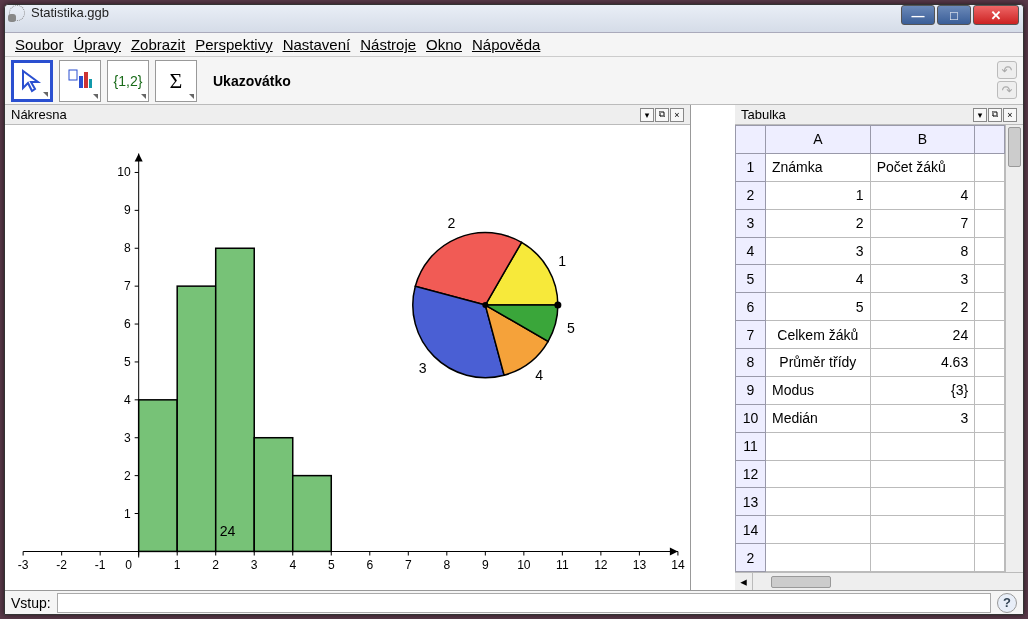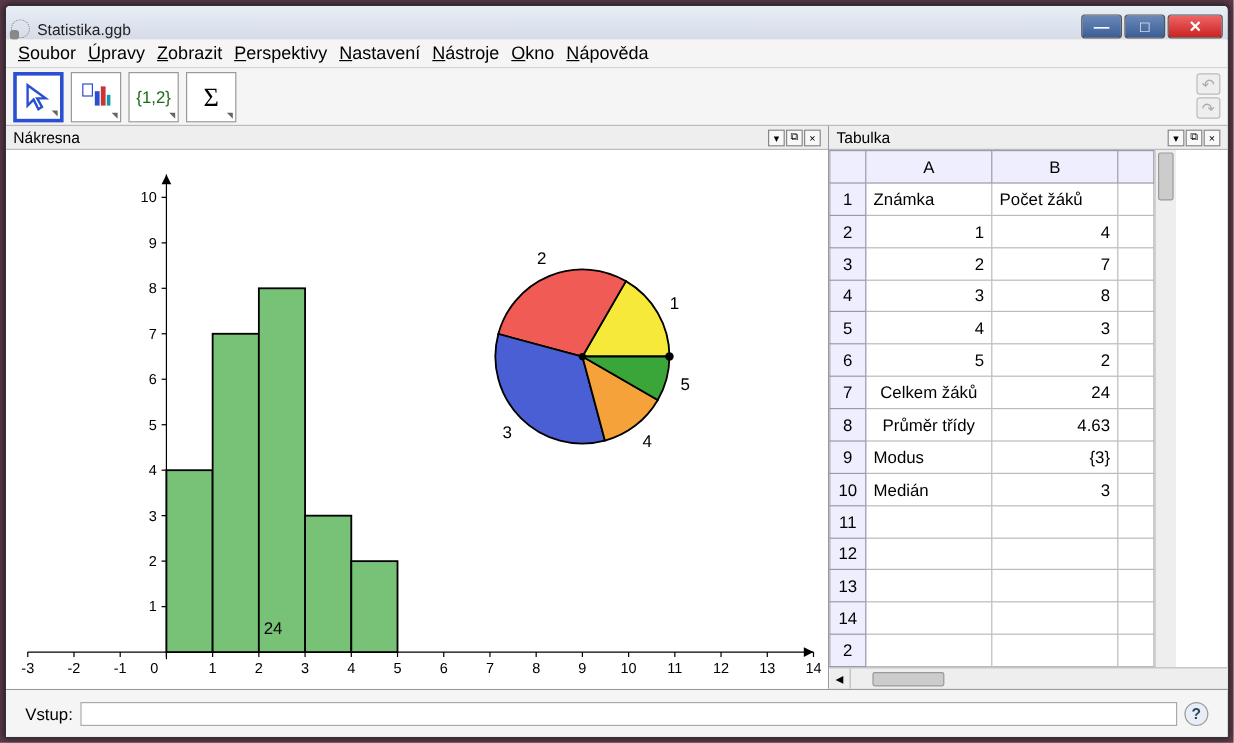--- a/index.html
+++ b/index.html
@@ -19,74 +19,74 @@
     border-radius: 4px 4px 0 0;
     display: flex;
     flex-direction: column;
     box-shadow: 0 0 6px rgba(0,0,0,.6);
   }
   .titlebar {
     height: 28px;
     background: linear-gradient(#e9eef6, #d5dce8);
     border-bottom: 1px solid #aab;
     display: flex;
-    align-items: flex-end;
+    align-items: flex-start;
     padding: 0 4px;
     border-radius: 4px 4px 0 0;
   }
   .titlebar .icon { width:16px;height:16px;margin-right:6px;border:1px dotted #888;border-radius:8px;position:relative;}
   .titlebar .icon::before,.titlebar .icon::after{content:"";position:absolute;background:#888;}
   .titlebar .icon::before{width:6px;height:6px;border:1px dotted #888;border-radius:3px;left:-2px;top:8px;}
   .titlebar-title { flex:1; color:#222; font-size:13px;}
   .win-btns { display:flex; gap:2px;}
   .win-btn { width:34px;height:20px;border:1px solid #555;border-radius:3px;display:flex;align-items:center;justify-content:center;color:#fff;font-weight:bold;}
   .win-min{background:linear-gradient(#6b89b8,#3a5e98);}
   .win-max{background:linear-gradient(#6b89b8,#3a5e98);}
   .win-close{background:linear-gradient(#e66,#c22);width:46px;}
   .menubar {
     height:24px;background:#f5f5f5;border-bottom:1px solid #ccc;
     display:flex;align-items:center;padding:0 6px;gap:2px;font-size:15px;
   }
-  .menubar span{padding:2px 4px;cursor:default;}
+  .menubar span{padding:2px 4px;cursor:default;text-decoration:underline;}
   .menubar span u{text-decoration:underline;}
   .toolbar {
     height:48px;background:#f5f5f5;border-bottom:1px solid #bbb;
     display:flex;align-items:center;padding:2px 6px;gap:6px;position:relative;
   }
   .tool-btn{width:42px;height:42px;border:1px solid #999;background:#fff;display:flex;align-items:center;justify-content:center;position:relative;}
   .tool-btn.selected{border:3px solid #2a4fd0;}
   .tool-tri{position:absolute;right:2px;bottom:2px;width:0;height:0;border-left:5px solid transparent;border-top:5px solid #666;}
   .tool-info{margin-left:10px;flex:1;}
   .tool-info .t1{font-weight:bold;font-size:14px;}
   .tool-info .t2{font-size:13px;color:#333;}
   .undo-redo{position:absolute;right:6px;top:4px;display:flex;flex-direction:column;gap:2px;}
   .undo-redo div{width:20px;height:18px;border:1px solid #bbb;background:#eee;border-radius:3px;display:flex;align-items:center;justify-content:center;color:#aaa;}
   .body {flex:1;display:flex;min-height:0;}
   .panel{display:flex;flex-direction:column;border-right:1px solid #999;}
-  .panel:last-child{border-right:none;}
+  .panel:last-child{border-right:none;padding-left:44px;}
   .panel-header{height:20px;background:#eee;border-bottom:1px solid #bbb;display:flex;align-items:center;padding:0 6px;font-size:13px;}
   .panel-header .sp{flex:1;}
   .mini-btns{display:flex;gap:1px;}
   .mini-btns div{width:14px;height:14px;border:1px solid #888;background:#f8f8f8;font-size:9px;display:flex;align-items:center;justify-content:center;}
   .graphics{flex:1;position:relative;background:#fff;overflow:hidden;}
   .graphics svg{position:absolute;inset:0;width:100%;height:100%;}
   .spreadsheet{flex:1;display:flex;flex-direction:column;overflow:hidden;background:#fff;}
   .sheet-wrap{flex:1;overflow:hidden;position:relative;display:flex;}
   table.sheet{border-collapse:collapse;font-size:14px;}
   table.sheet th,table.sheet td{border:1px solid #bbb;height:26px;padding:0 6px;}
   table.sheet th{background:#eef;border:1px solid #99a;font-weight:normal;text-align:center;}
   table.sheet th.corner{width:30px;background:#eef;}
   table.sheet th.rowhead{width:30px;background:#eef;text-align:center;}
   table.sheet td.colA{width:105px;text-align:left;margin-left:13px;}
   table.sheet td.colB{width:105px;text-align:right;}
   .sheet-vscroll{width:18px;background:#eee;border-left:1px solid #bbb;position:relative;}
   .sheet-vscroll .thumb{position:absolute;left:2px;right:2px;top:2px;height:40px;background:#ccc;border:1px solid #999;border-radius:2px;}
   .sheet-hscroll{height:18px;background:#eee;border-top:1px solid #bbb;display:flex;align-items:center;}
   .sheet-hscroll .track{margin-left:18px;height:12px;width:60px;background:#ccc;border:1px solid #999;border-radius:2px;}
-  .inputbar{height:40px;border-top:1px solid #999;display:flex;align-items:center;padding:2px 16px;gap:6px;background:#f5f5f5;}
+  .inputbar{height:24px;border-top:1px solid #999;display:flex;align-items:center;padding:2px 6px;gap:6px;background:#f5f5f5;}
   .inputbar .lbl{font-size:14px;}
   .inputbar input{flex:1;height:20px;border:1px solid #aaa;padding:0 4px;font-size:13px;}
   .inputbar .help{width:20px;height:20px;border:1px solid #999;border-radius:10px;background:#e8eef8;display:flex;align-items:center;justify-content:center;font-weight:bold;color:#345;}
 </style>
 </head>
 <body>
 
 <div class="window">
 
   <div class="titlebar">
@@ -128,20 +128,21 @@
     </div>
     <div class="tool-btn">
       <span style="color:#196b19;font-size:14px;">{1,2}</span>
       <div class="tool-tri"></div>
     </div>
     <div class="tool-btn">
       <span style="font-family:serif;font-size:22px;">Σ</span>
       <div class="tool-tri"></div>
     </div>
     <div class="tool-info">
+      <div class="t1">Ukazovátko</div>
     </div>
     <div class="undo-redo">
       <div>↶</div>
       <div>↷</div>
     </div>
   </div>
 
   <div class="body">
 
     <div class="panel" style="flex:1;min-width:0;">

